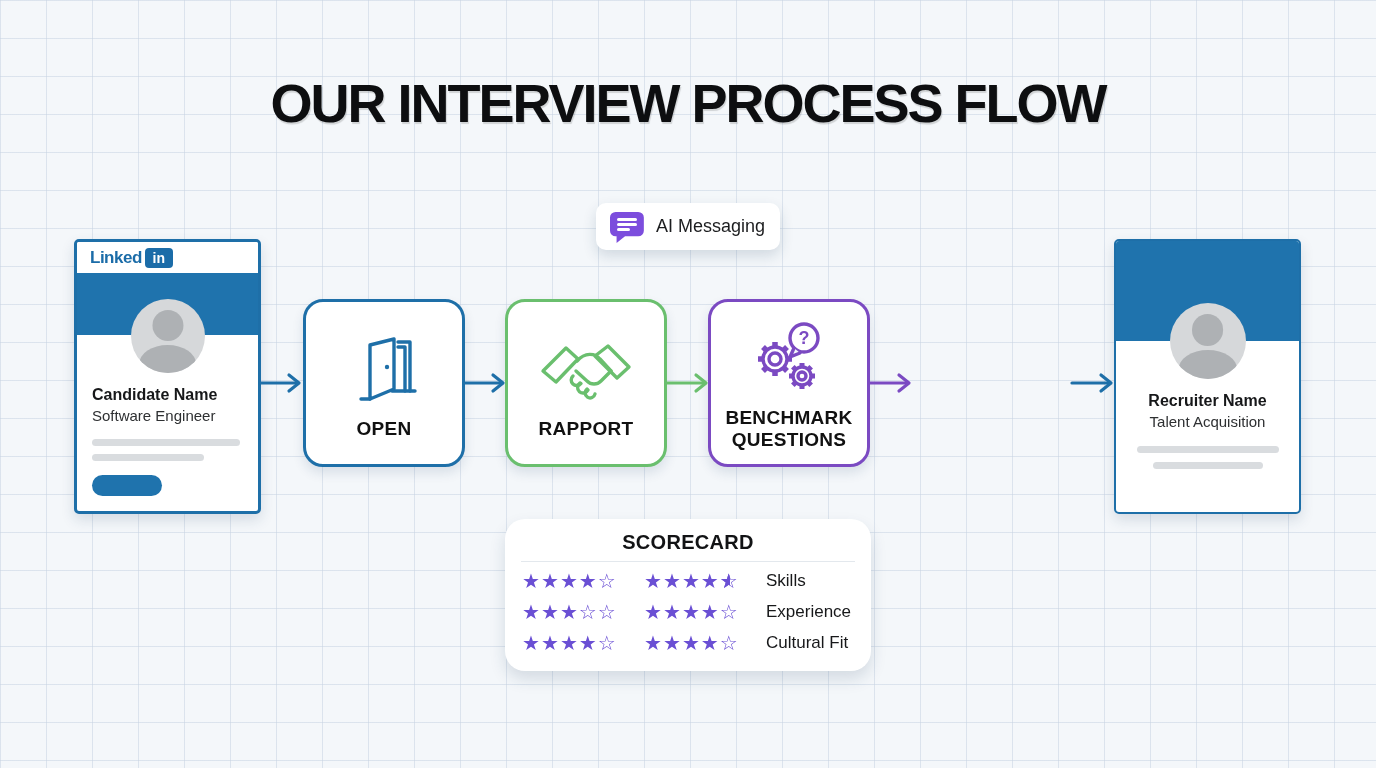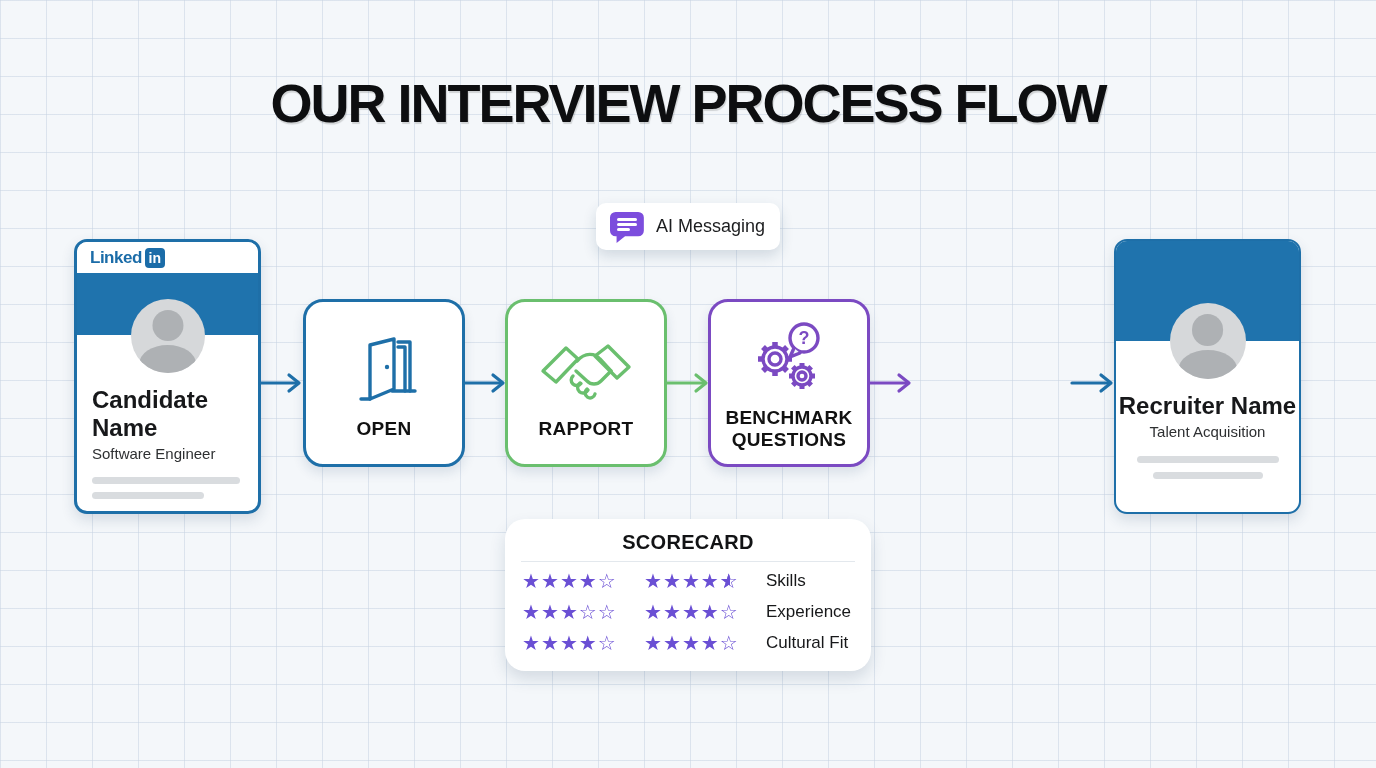--- a/index.html
+++ b/index.html
@@ -18,48 +18,48 @@
 
   .title{
     position:absolute; left:0; right:0; top:72px; text-align:center;
     font-size:54px; font-weight:bold; letter-spacing:-2px; color:#0d0e10;
     text-shadow:1px 2px 1px rgba(0,0,0,.15);
   }
 
   
   .card{
     position:absolute; width:187px; height:275px; background:#fff;
-    border:3px solid #1e6fa8; border-radius:13px; overflow:hidden;
+    border:3px solid #1e6fa8; border-radius:5px; overflow:hidden;
     box-shadow:0 6px 14px rgba(25,60,95,.14);
   }
   .card.candidate{ left:74px; top:239px; }
   .card.recruiter{ left:1114px; top:239px; border-width:2.5px; }
 
   .li-header{ height:31px; display:flex; align-items:center; padding-left:13px; gap:3px; background:#fff; }
   .li-word{ color:#1b6ca8; font-weight:bold; font-size:17px; letter-spacing:-0.5px; }
   .li-badge{
-    width:20px; height:20px; background:#1b6ca8; color:#fff; border-radius:4px;
+    width:28px; height:20px; background:#1b6ca8; color:#fff; border-radius:4px;
     font-weight:bold; font-size:14px; display:flex; align-items:center; justify-content:center;
   }
   .banner{ background:#1f73ad; }
   .candidate .banner{ height:62px; }
   .recruiter .banner{ height:100px; }
 
   .avatar{
     width:74px; height:74px; border-radius:50%; background:#d6d8da;
     position:relative; overflow:hidden; margin:-36px auto 0; z-index:2;
   }
   .recruiter .avatar{ width:76px; height:76px; margin-top:-38px; }
   .avatar .head{ position:absolute; left:50%; top:15%; transform:translateX(-50%);
     width:42%; height:42%; border-radius:50%; background:#aeb1b4; }
   .avatar .body{ position:absolute; left:50%; top:62%; transform:translateX(-50%);
     width:78%; height:52%; border-radius:50%; background:#aeb1b4; }
 
   .candidate .p-name, .candidate .p-role, .candidate .ph-line, .candidate .cta-pill{ margin-left:15px; }
-  .p-name{ margin-top:13px; font-size:24px; font-weight:bold; color:#17181a; }
+  .p-name{ margin-top:13px; font-size:16px; font-weight:bold; color:#17181a; }
   .p-role{ margin-top:3px; font-size:15px; color:#2e3032; }
   .recruiter .p-name, .recruiter .p-role{ text-align:center; margin-left:0; }
 
   .ph-line{ height:7px; border-radius:4px; background:#d9dcdf; }
   .candidate .ph-line.l1{ width:148px; margin-top:15px; }
   .candidate .ph-line.l2{ width:112px; margin-top:8px; }
   .recruiter .ph-line{ margin-left:auto; margin-right:auto; }
   .recruiter .ph-line.l1{ width:142px; margin-top:16px; }
   .recruiter .ph-line.l2{ width:110px; margin-top:9px; }
 

